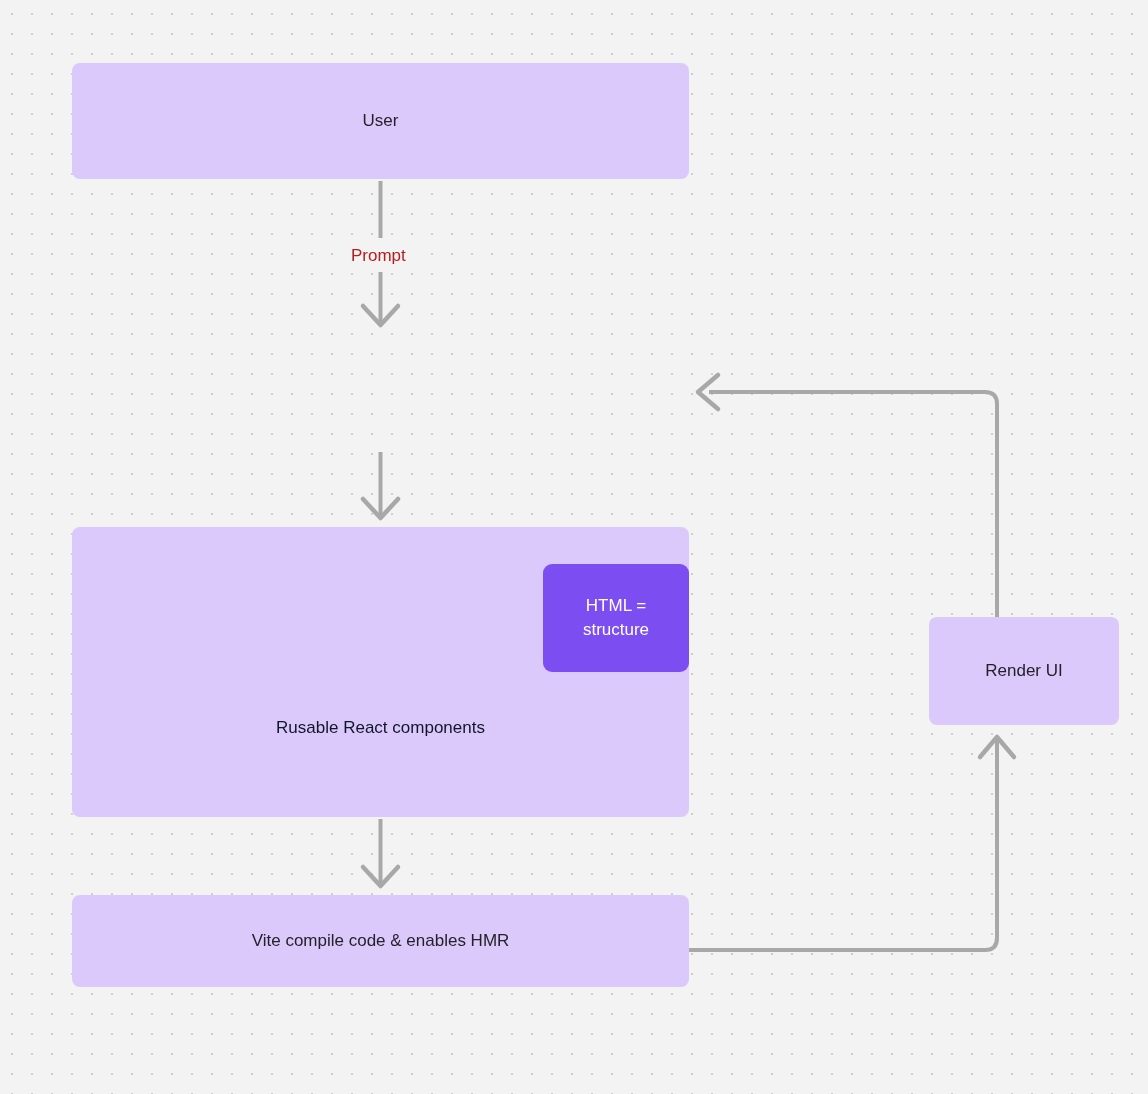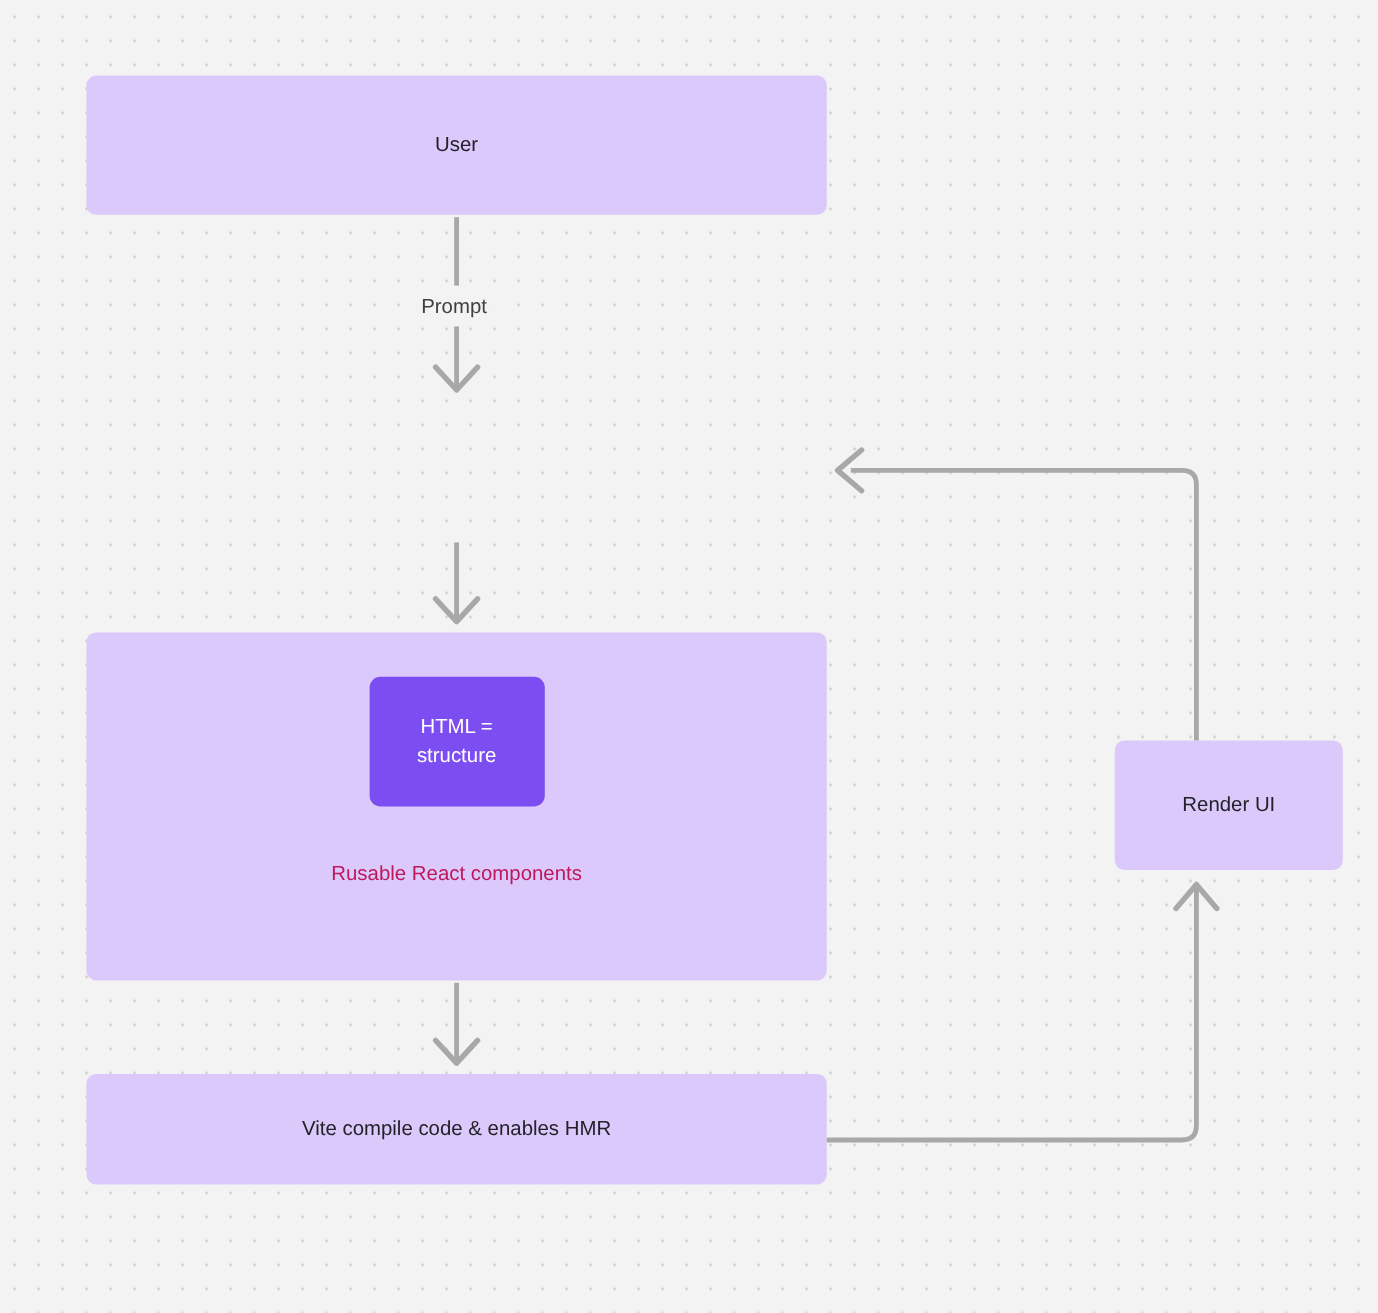--- a/index.html
+++ b/index.html
@@ -60,35 +60,35 @@
   #node-vite        { left: 72px;  top: 895px; width: 617px; height: 92px; }
   #node-render      { left: 929px; top: 617px; width: 190px; height: 108px; }
 
   
   .chip-row {
     position: absolute;
     left: 0;
     top: 37px;
     width: 100%;
     display: flex;
-    justify-content: center;
+    justify-content: flex-end;
     gap: 42px;
   }
   .chip {
     width: 146px;
     height: 108px;
   }
   .container-caption {
     position: absolute;
     left: 0;
     top: 190px;
     width: 100%;
     text-align: center;
     font-size: 17px;
-    color: #be185d;
+    color: #0f172a;
   }
 
   
   #connectors {
     position: absolute;
     left: 0;
     top: 0;
     width: 1148px;
     height: 1094px;
     pointer-events: none;
@@ -105,21 +105,21 @@
     stroke: #a8a8a8;
     stroke-width: 4.5;
     stroke-linecap: round;
     stroke-linejoin: round;
   }
 
   
   .edge-label {
     position: absolute;
     font-size: 17px;
-    color: #404040;
+    color: #b91c1c;
     background-color: #f3f3f3;
     padding: 0 7px;
     white-space: nowrap;
   }
   #label-prompt {
     left: 344px;
     top: 246px;
   }
 </style>
 </head>

